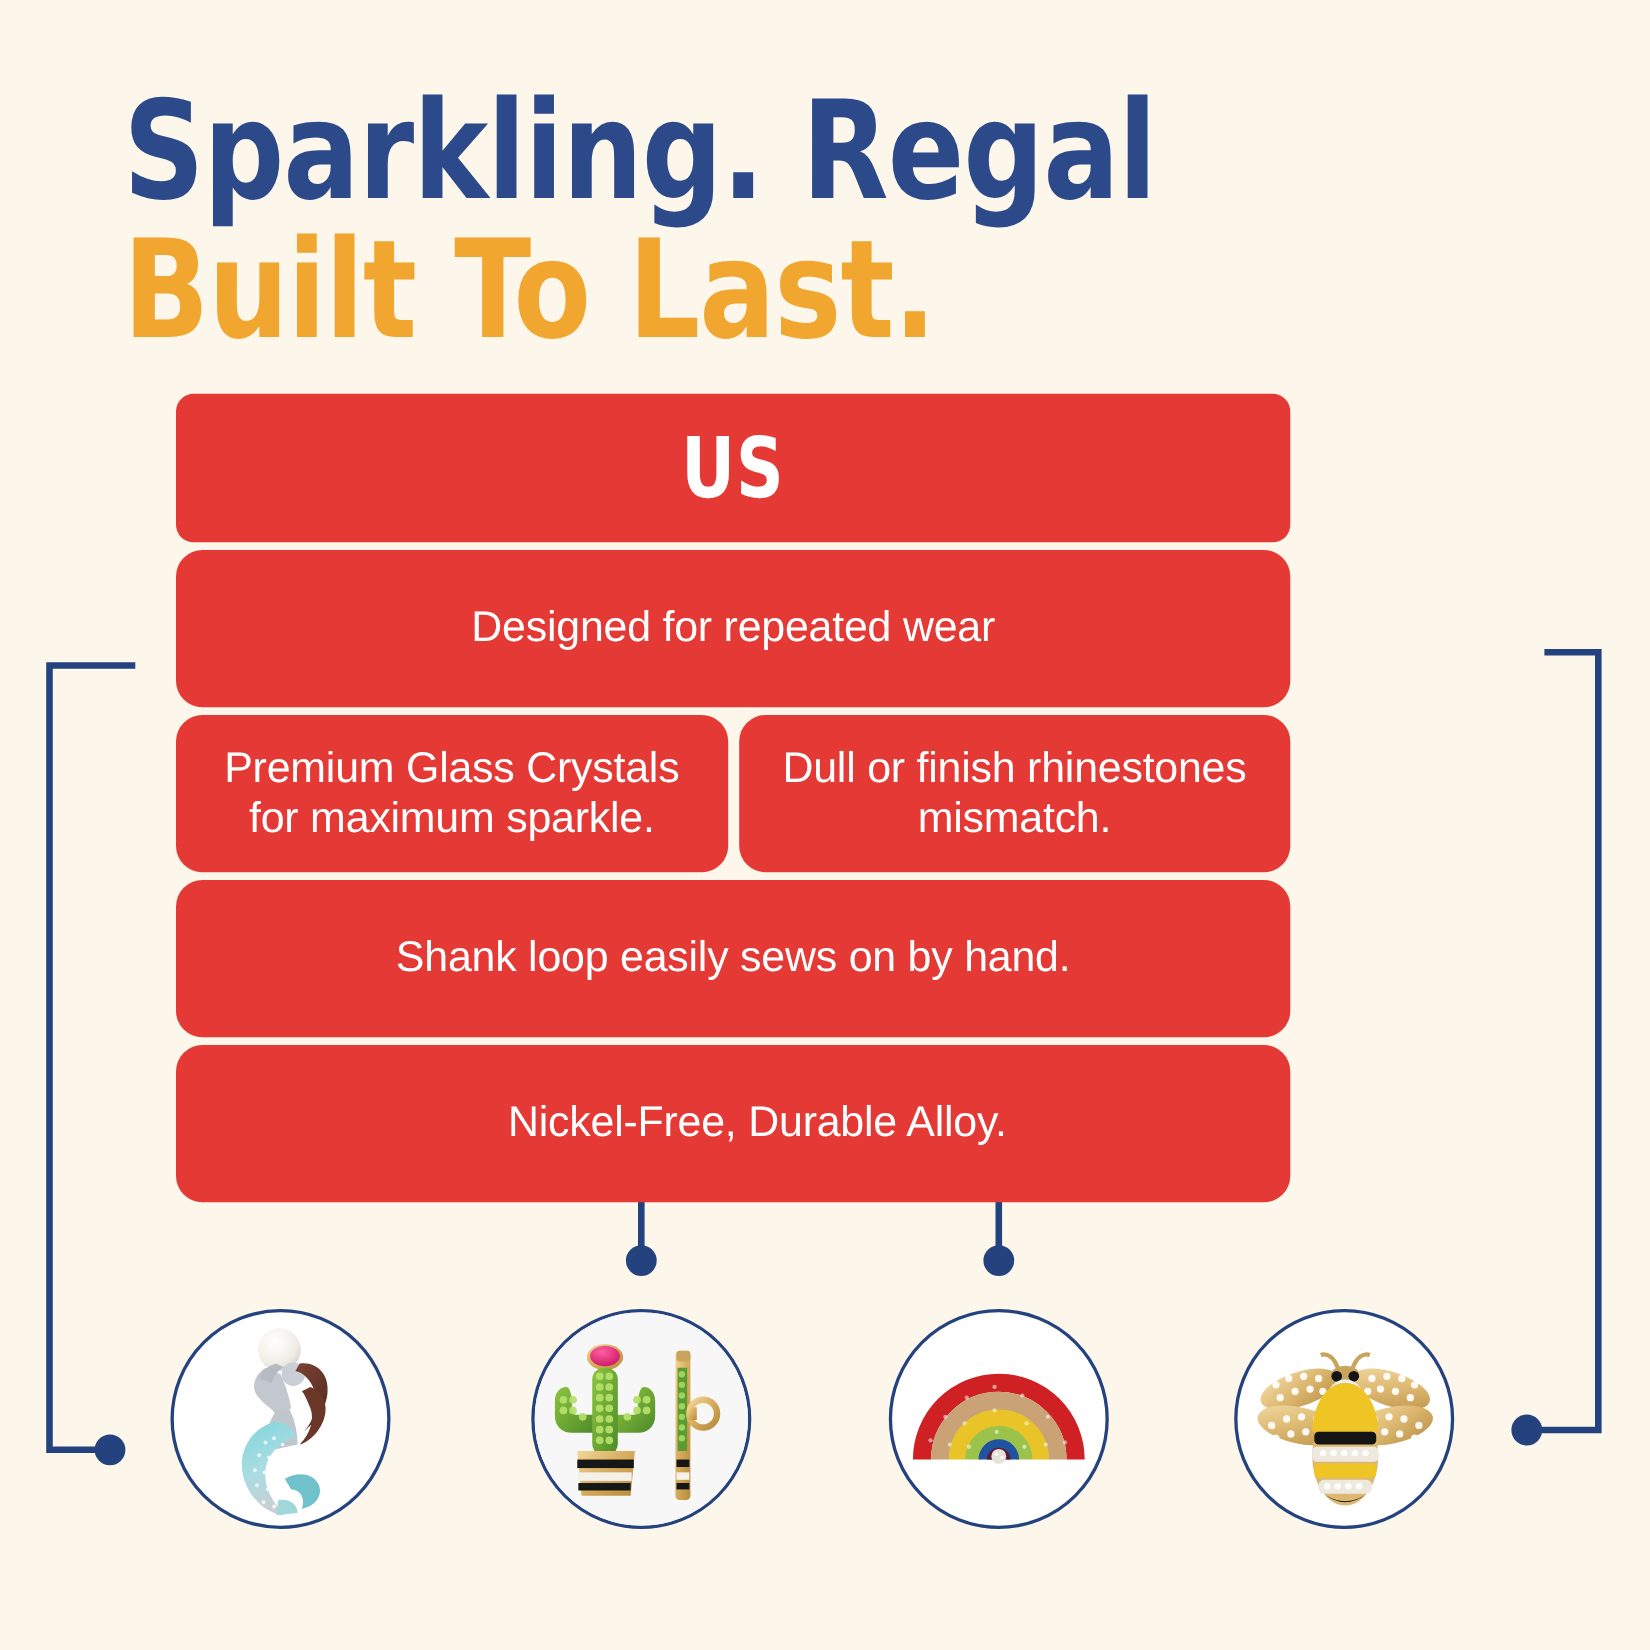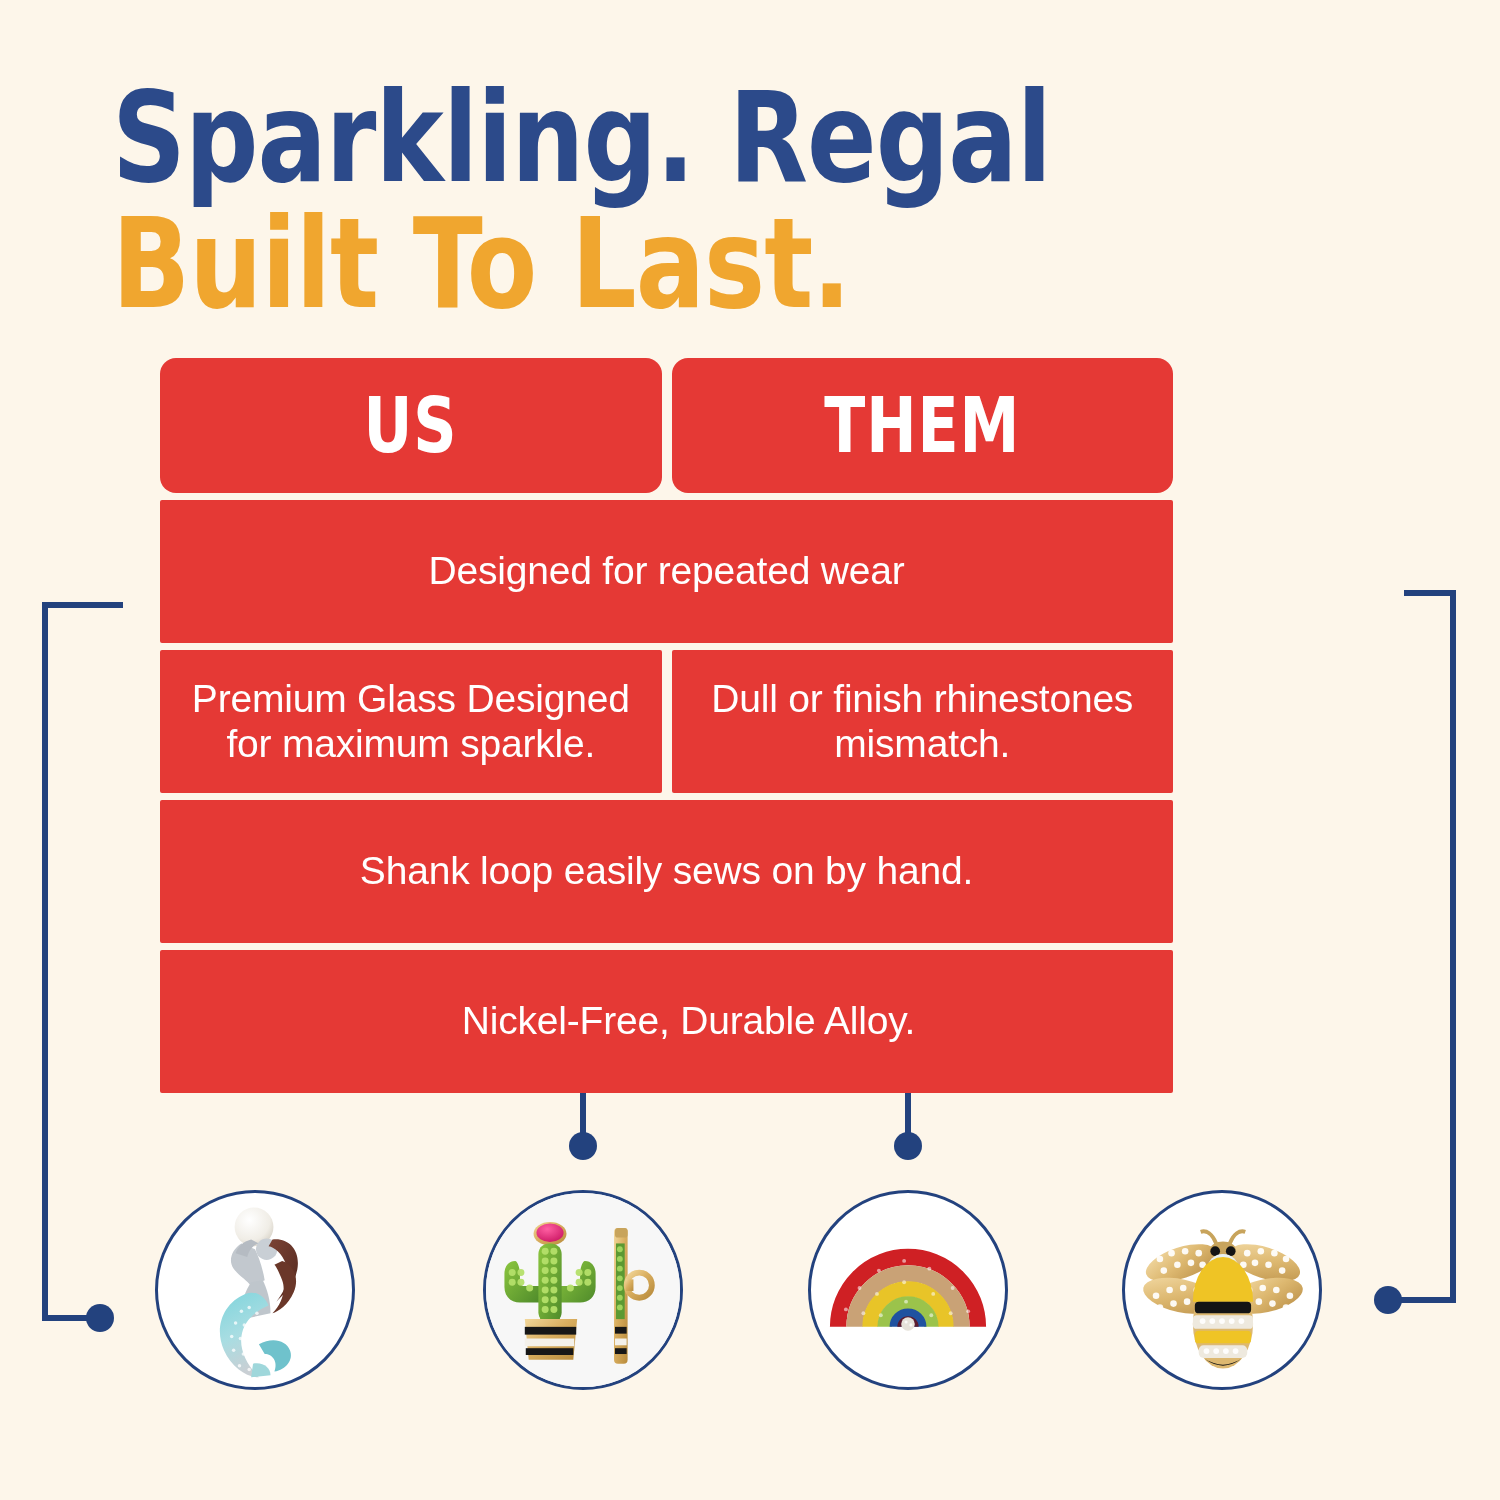--- a/index.html
+++ b/index.html
@@ -49,21 +49,21 @@
     padding-left: 37px;
   }
   .table-row {
     display: flex;
     gap: 10px;
     margin-bottom: 7px;
   }
   .cell {
     flex: 1 1 0;
     background: #E53935;
-    border-radius: 2px;
+    border-radius: 24px;
     display: flex;
     align-items: center;
     justify-content: center;
     text-align: center;
     color: #FFFFFF;
     padding: 6px 18px;
   }
   .header-row .cell {
     height: 135px;
     border-radius: 16px;
@@ -138,34 +138,31 @@
     <path d="M 1404 593 L 1453 593 L 1453 1300 L 1396 1300" fill="none" stroke="#23427E" stroke-width="6"></path>
     <circle cx="1388" cy="1300" r="14" fill="#23427E"></circle>
   </svg>
 
   <div class="table">
 
     <div class="table-row header-row">
       <div class="cell">
         <span class="header-label">US</span>
       </div>
-      <div class="cell">
-        <span class="header-label">THEM</span>
-      </div>
     </div>
 
     <div class="table-row body-row">
       <div class="cell">
         <span class="cell-text">Designed for repeated wear</span>
       </div>
     </div>
 
     <div class="table-row body-row">
       <div class="cell">
-        <span class="cell-text">Premium Glass Designed for maximum sparkle.</span>
+        <span class="cell-text">Premium Glass Crystals for maximum sparkle.</span>
       </div>
       <div class="cell">
         <span class="cell-text">Dull or finish rhinestones mismatch.</span>
       </div>
     </div>
 
     <div class="table-row body-row">
       <div class="cell">
         <span class="cell-text">Shank loop easily sews on by hand.</span>
       </div>

